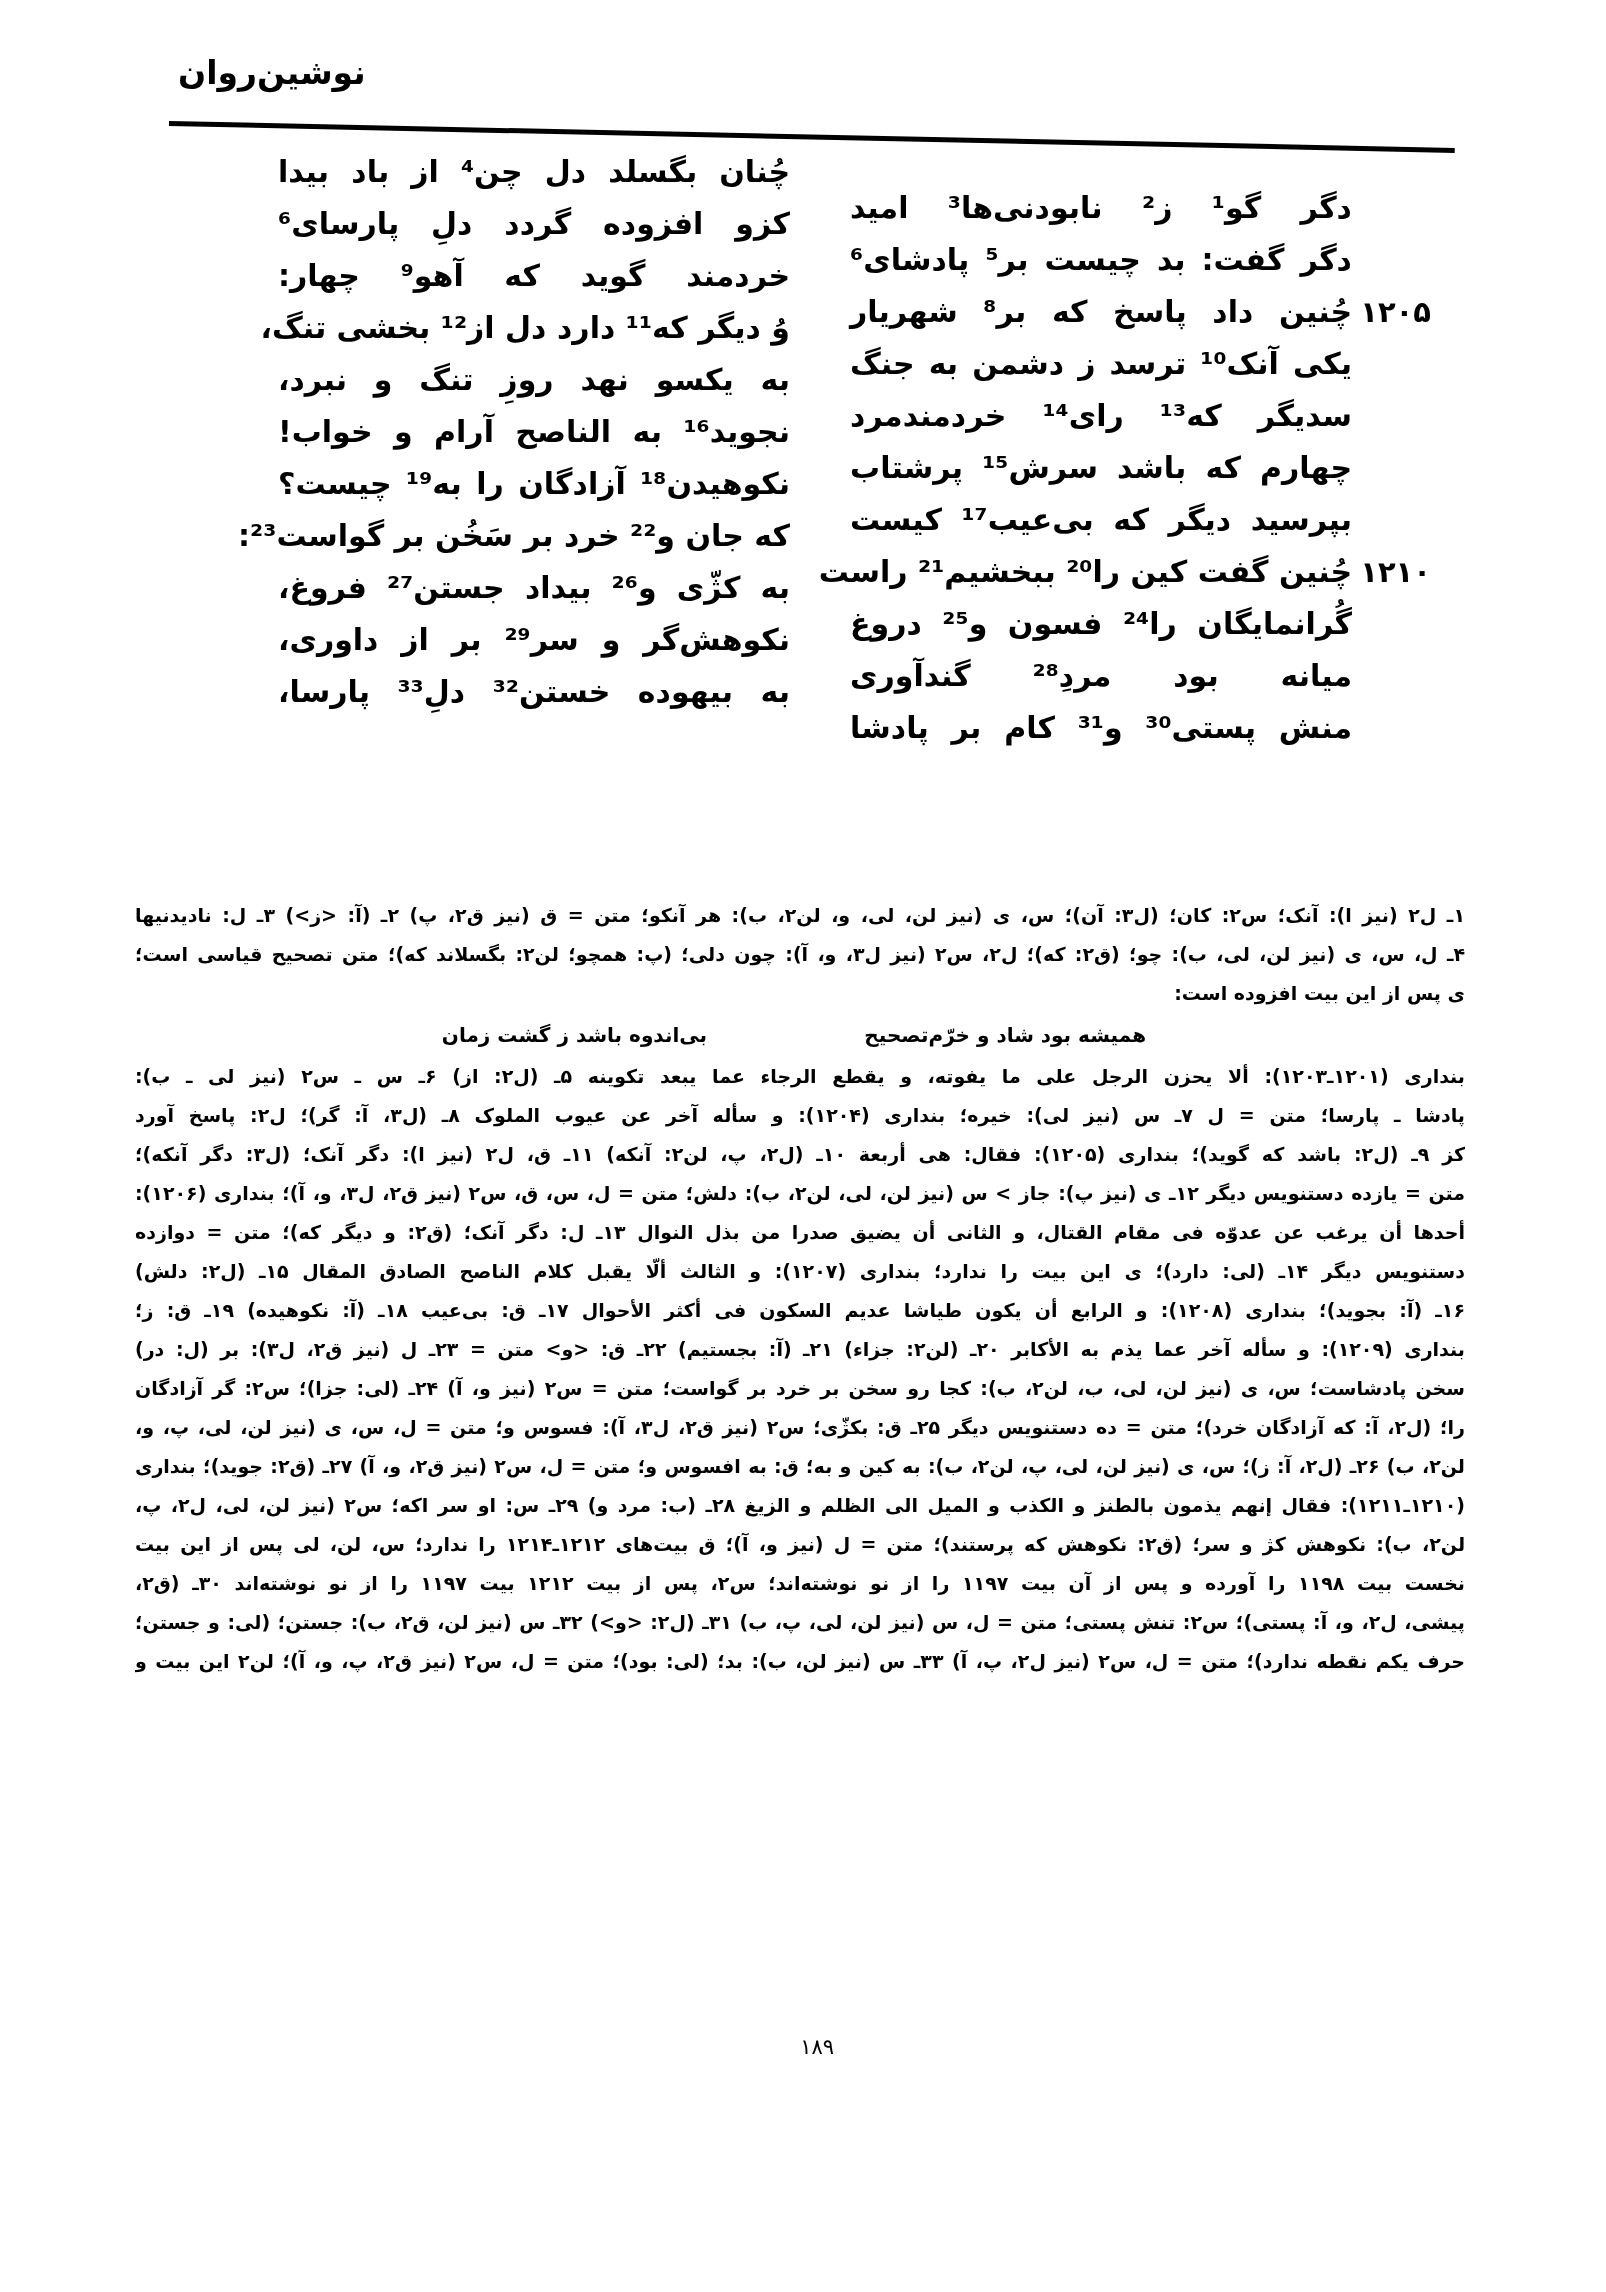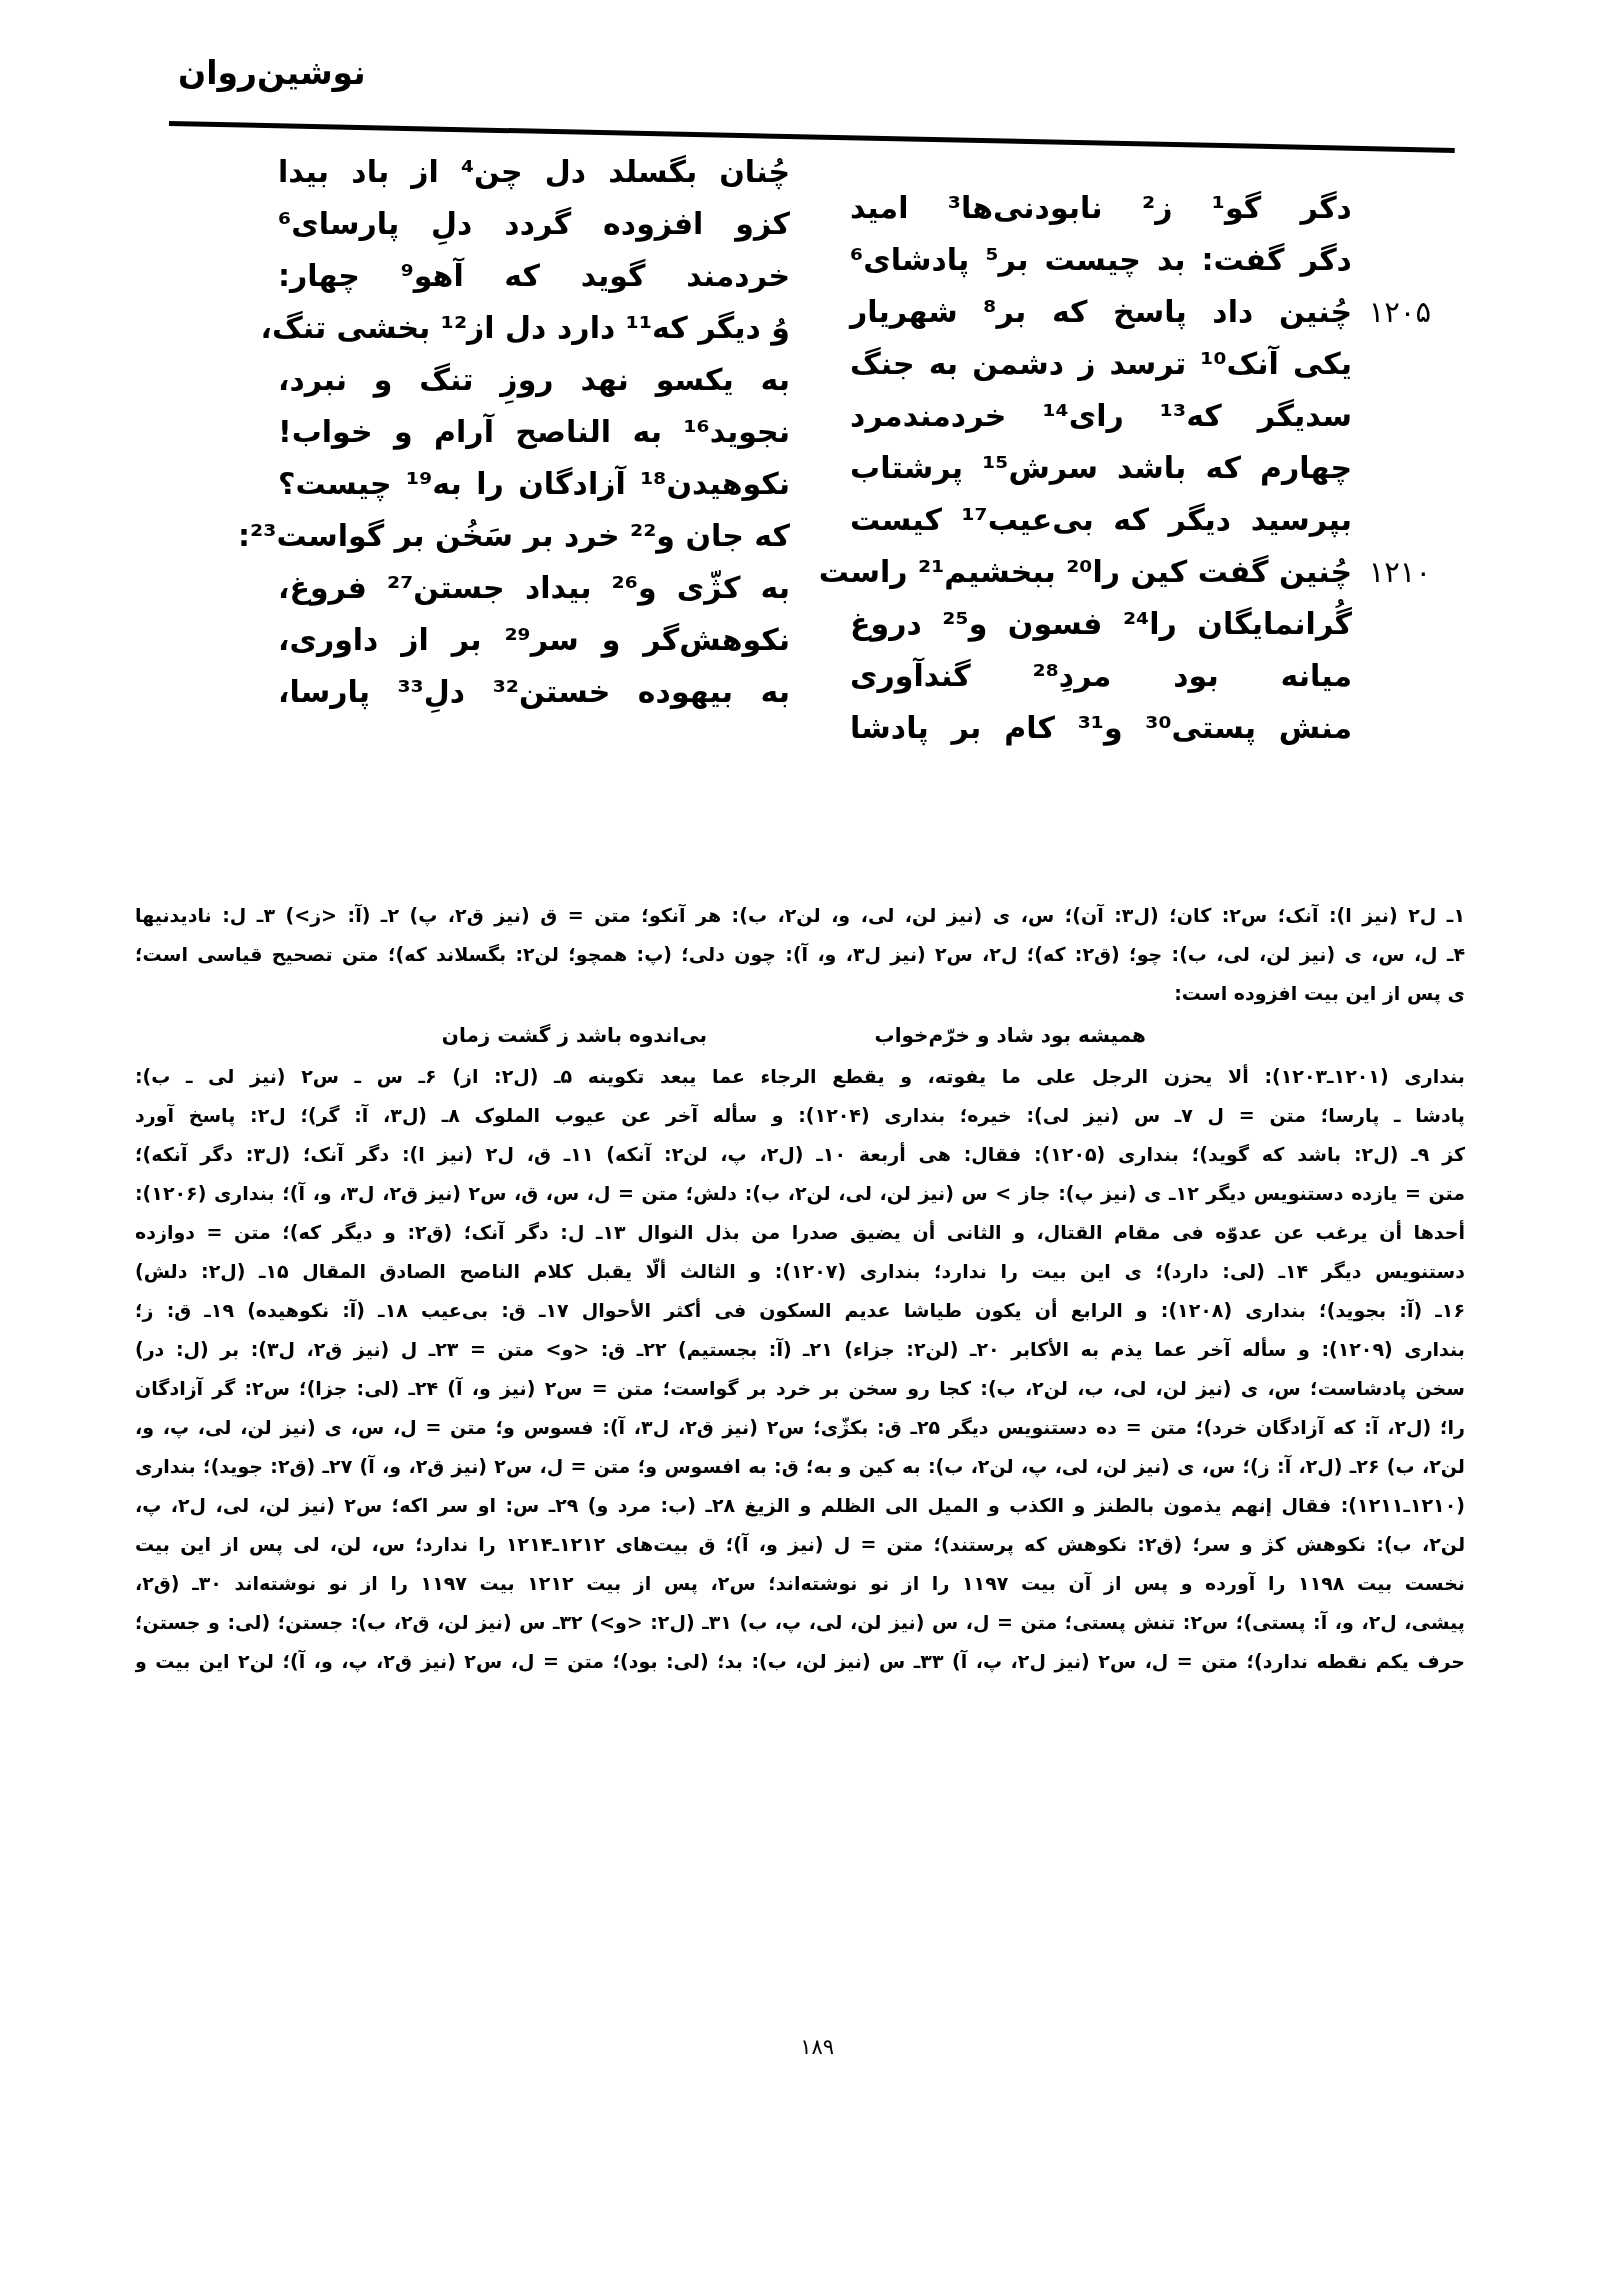--- a/index.html
+++ b/index.html
@@ -59,21 +59,21 @@
     white-space: nowrap;
     text-align: justify;
     text-align-last: justify;
   }
   .verse-number {
     position: absolute;
     right: -79px;
     top: 0;
     font-size: 29px;
     line-height: 52px;
-    font-weight: normal;
+    font-weight: bold;
     direction: rtl;
   }
   .footnotes {
     position: absolute;
     left: 135px;
     top: 896px;
     width: 1330px;
     direction: rtl;
     font-size: 19px;
     font-weight: bold;
@@ -149,21 +149,21 @@
   <div class="verse-line">به کژّی و²⁶ بیداد جستن²⁷ فروغ،</div>
   <div class="verse-line">نکوهش‌گر و سر²⁹ بر از داوری،</div>
   <div class="verse-line">به بیهوده خستن³² دلِ³³ پارسا،</div>
 </div>
 
 <div class="footnotes">
   <div class="fn-line">۱ـ ل۲ (نیز ا): آنک؛ س۲: کان؛ (ل۳: آن)؛ س، ی (نیز لن، لی، و، لن۲، ب): هر آنکو؛ متن = ق (نیز ق۲، پ)  ۲ـ (آ: &lt;ز&gt;)  ۳ـ ل: نادیدنیها</div>
   <div class="fn-line">۴ـ ل، س، ی (نیز لن، لی، ب): چو؛ (ق۲: که)؛ ل۲، س۲ (نیز ل۳، و، آ): چون دلی؛ (پ: همچو؛ لن۲: بگسلاند که)؛ متن تصحیح قیاسی است؛</div>
   <div class="fn-line short">ی پس از این بیت افزوده است:</div>
   <div class="fn-verse">
-    <span class="hemistich-a">همیشه بود شاد و خرّم‌خواب</span>
+    <span class="hemistich-a">همیشه بود شاد و خرّم‌تصحیح</span>
     <span class="hemistich-b">بی‌اندوه باشد ز گشت زمان</span>
   </div>
   <div class="fn-line">بنداری (۱۲۰۱ـ۱۲۰۳): ألا یحزن الرجل علی ما یفوته، و یقطع الرجاء عما یبعد تکوینه  ۵ـ (ل۲: از)  ۶ـ س ـ س۲ (نیز لی ـ ب):</div>
   <div class="fn-line">پادشا ـ پارسا؛ متن = ل  ۷ـ س (نیز لی): خیره؛ بنداری (۱۲۰۴): و سأله آخر عن عیوب الملوک  ۸ـ (ل۳، آ: گر)؛ ل۲: پاسخ آورد</div>
   <div class="fn-line">کز  ۹ـ (ل۲: باشد که گوید)؛ بنداری (۱۲۰۵): فقال: هی أربعة  ۱۰ـ (ل۲، پ، لن۲: آنکه)  ۱۱ـ ق، ل۲ (نیز ا): دگر آنک؛ (ل۳: دگر آنکه)؛</div>
   <div class="fn-line">متن = یازده دستنویس دیگر  ۱۲ـ ی (نیز پ): جاز &gt; س (نیز لن، لی، لن۲، ب): دلش؛ متن = ل، س، ق، س۲ (نیز ق۲، ل۳، و، آ)؛ بنداری (۱۲۰۶):</div>
   <div class="fn-line">أحدها أن یرغب عن عدوّه فی مقام القتال، و الثانی أن یضیق صدرا من بذل النوال  ۱۳ـ ل: دگر آنک؛ (ق۲: و دیگر که)؛ متن = دوازده</div>
   <div class="fn-line">دستنویس دیگر  ۱۴ـ (لی: دارد)؛ ی این بیت را ندارد؛ بنداری (۱۲۰۷): و الثالث ألّا یقبل کلام الناصح الصادق المقال  ۱۵ـ (ل۲: دلش)</div>
   <div class="fn-line">۱۶ـ (آ: بجوید)؛ بنداری (۱۲۰۸): و الرابع أن یکون طیاشا عدیم السکون فی أکثر الأحوال  ۱۷ـ ق: بی‌عیب  ۱۸ـ (آ: نکوهیده)  ۱۹ـ ق: ز؛</div>
   <div class="fn-line">بنداری (۱۲۰۹): و سأله آخر عما یذم به الأکابر  ۲۰ـ (لن۲: جزاء)  ۲۱ـ (آ: بجستیم)  ۲۲ـ ق: &lt;و&gt; متن =  ۲۳ـ ل (نیز ق۲، ل۳): بر (ل: در)</div>

